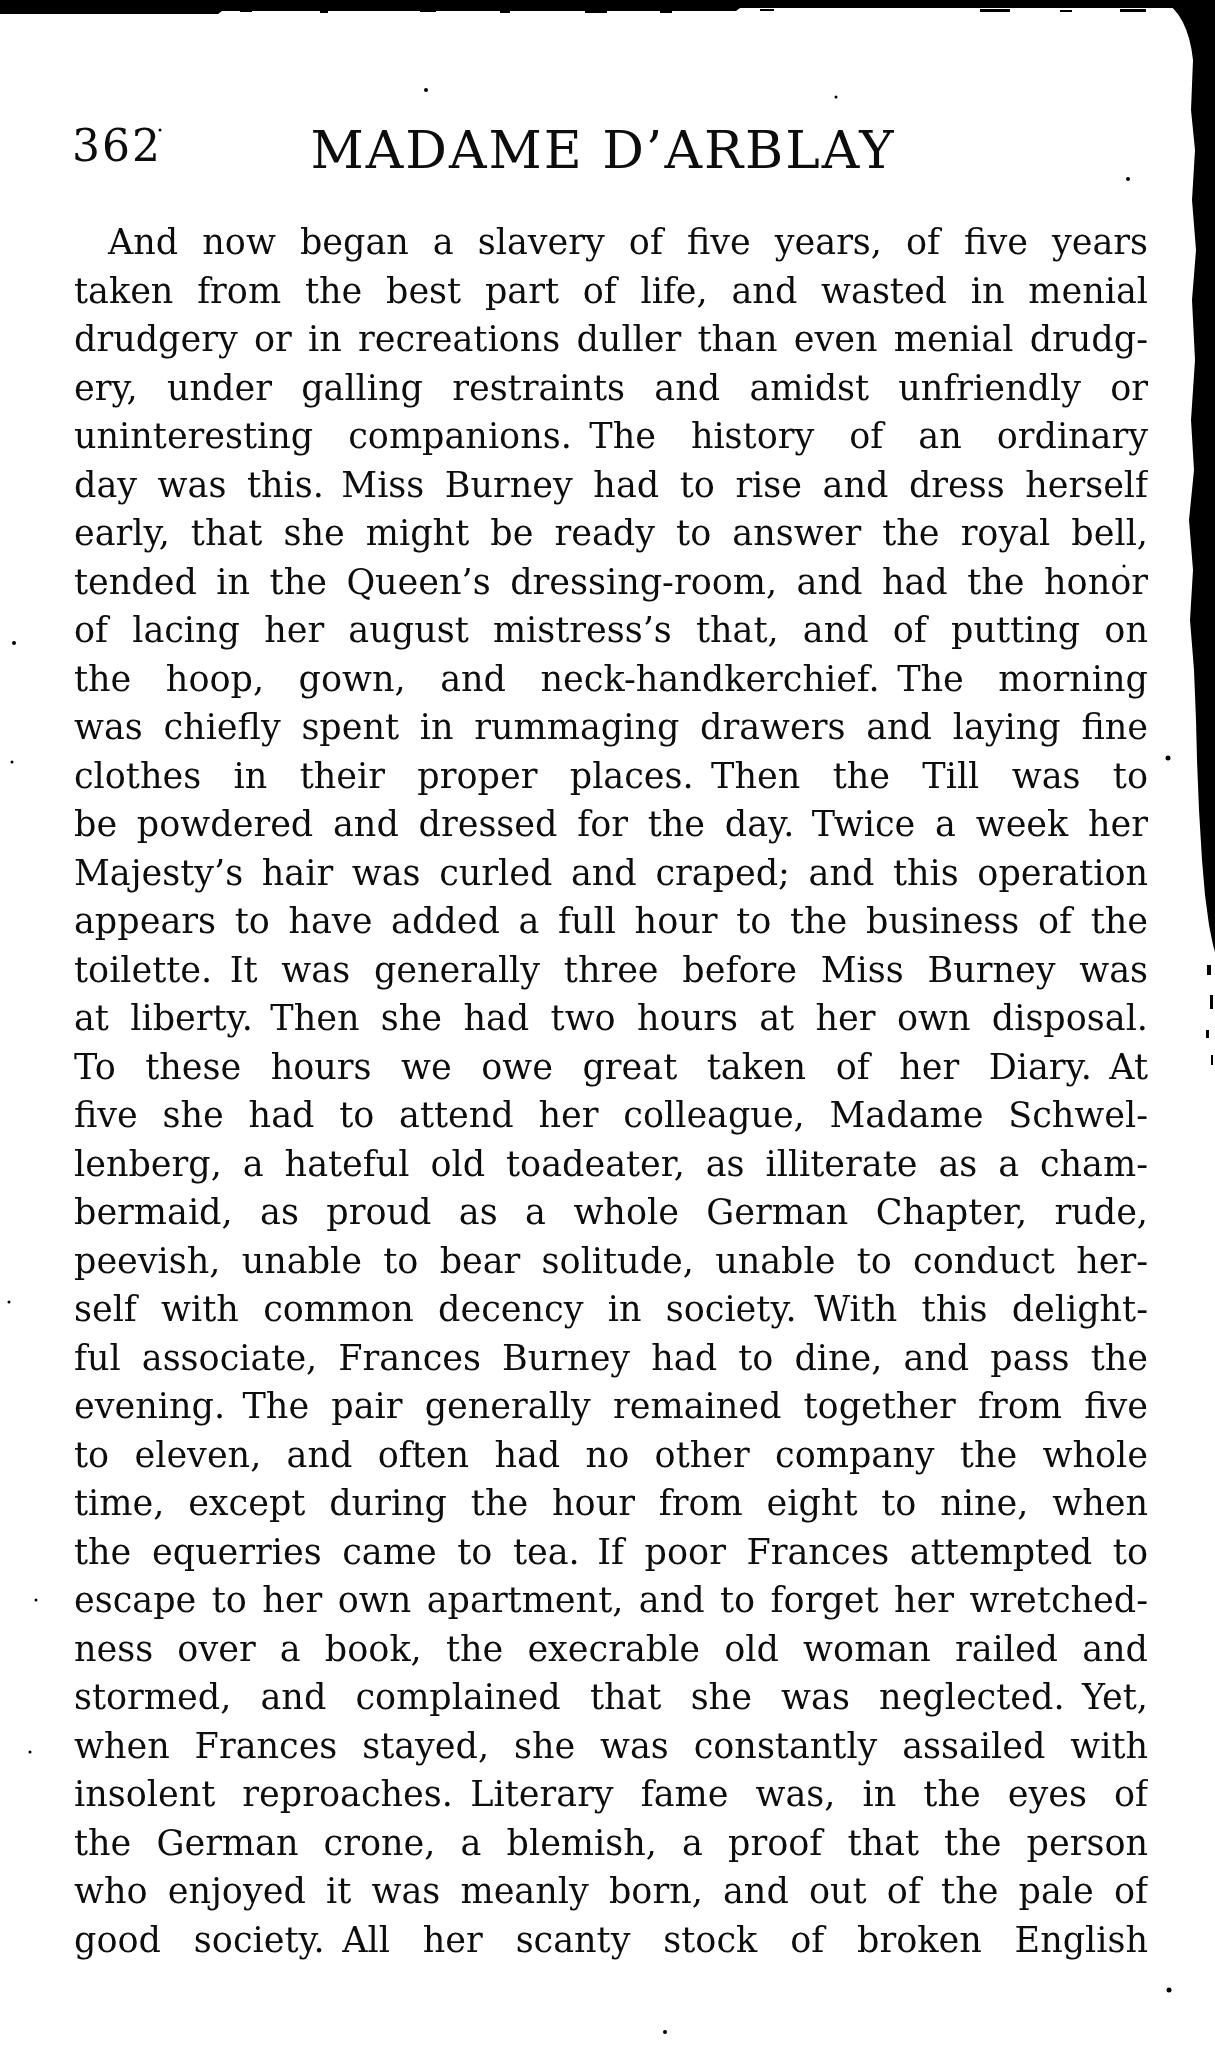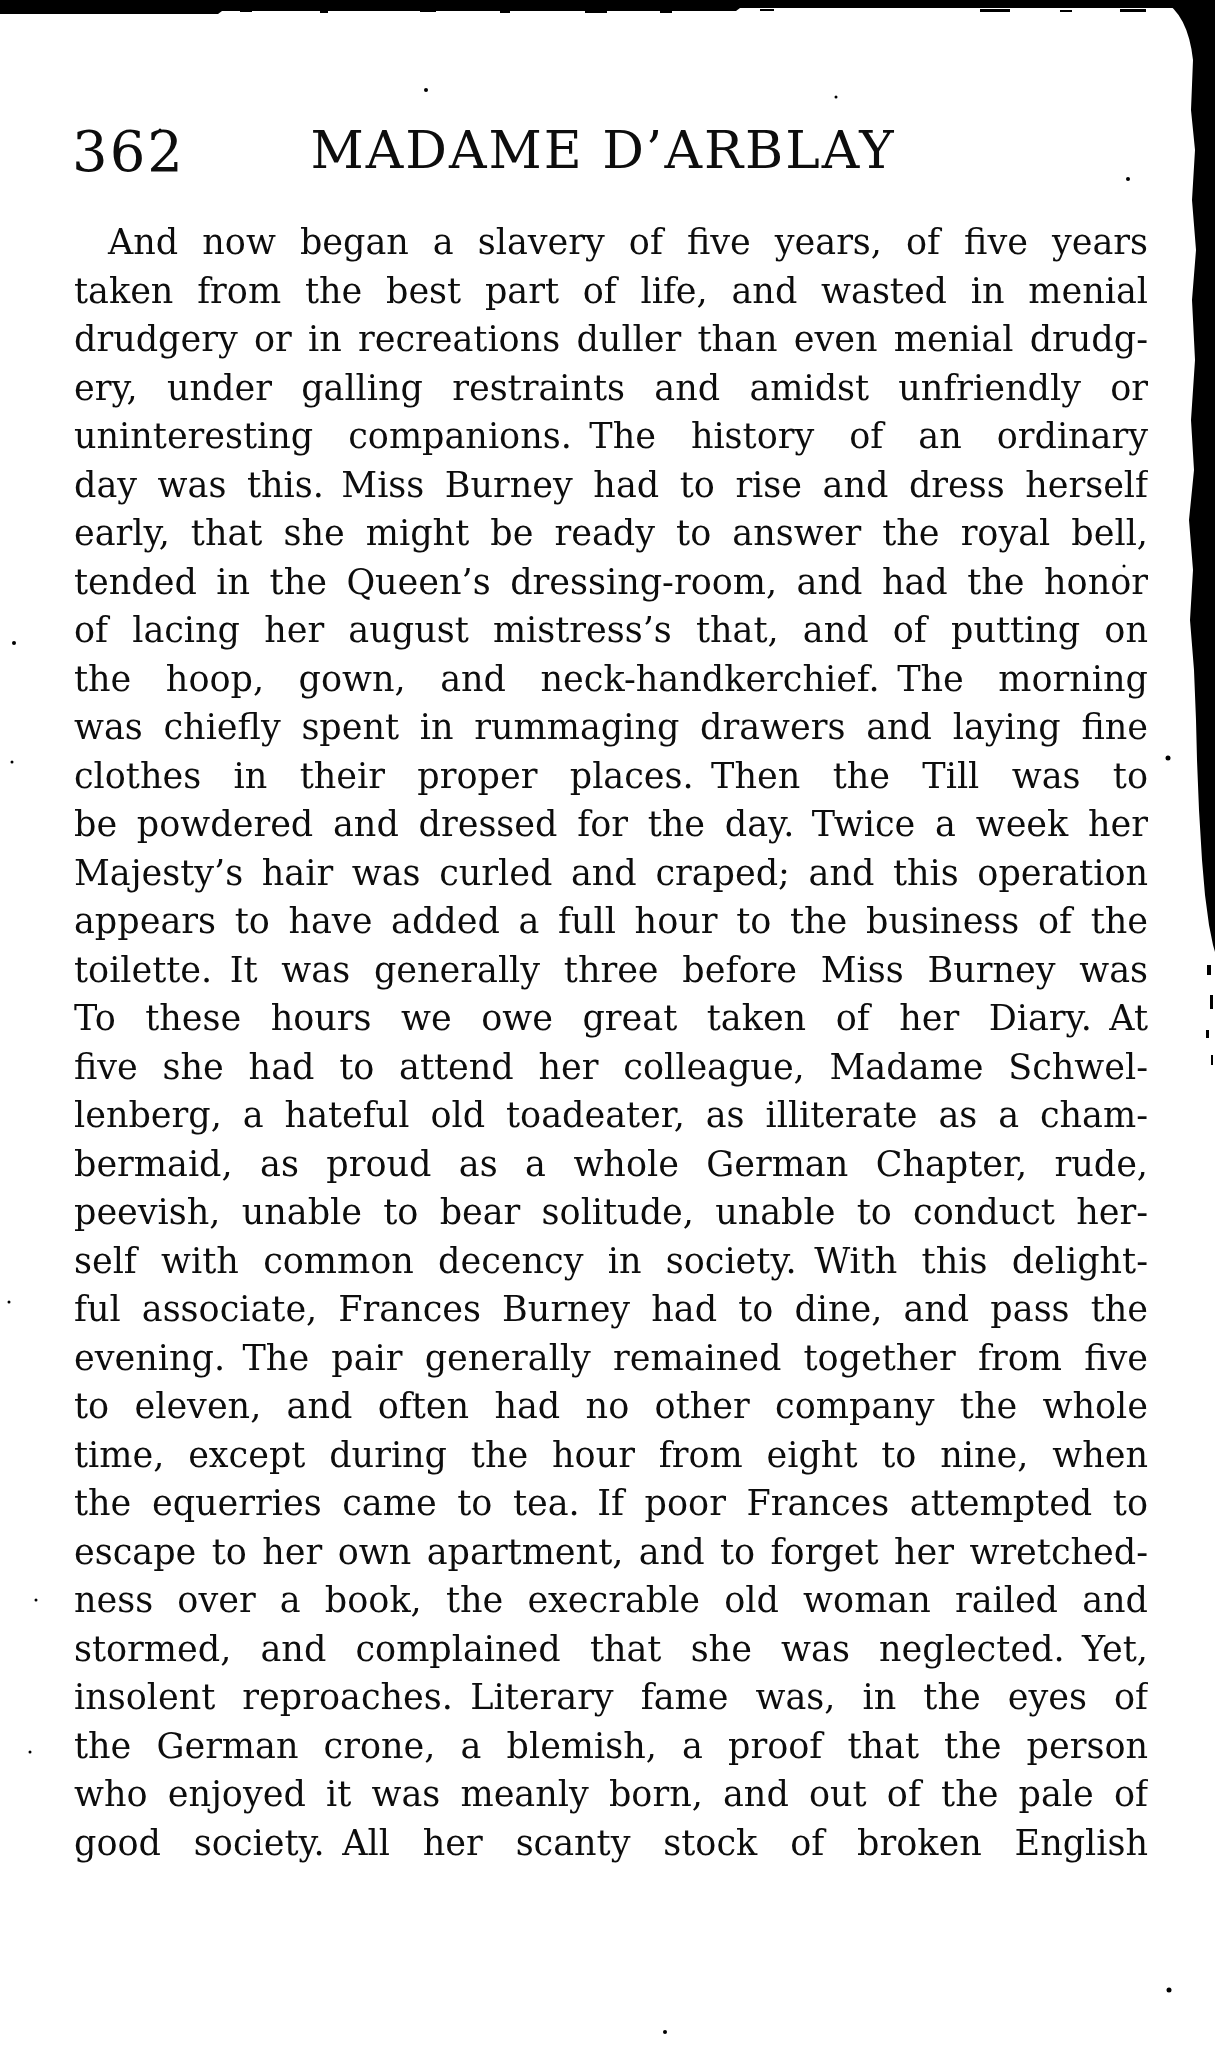--- a/index.html
+++ b/index.html
@@ -11,21 +11,21 @@
     font-family:"DejaVu Serif", serif;
     color:#0d0d0d;
   }
   .artifacts{
     position:absolute;left:0;top:0;width:1215px;height:2072px;
     pointer-events:none;
   }
   .page-number{
     position:absolute;
     left:72px;top:124px;
-    font-size:56px;
+    font-size:44px;
     letter-spacing:2px;
     line-height:1;
   }
   .running-title{
     position:absolute;
     left:66px;top:124px;
     width:1074px;
     text-align:center;
     font-size:52px;
     letter-spacing:2px;
@@ -118,33 +118,35 @@
       <div class="text-line">early, that she might be ready to answer the royal bell,</div>
       <div class="text-line">tended in the Queen’s dressing-room, and had the honor</div>
       <div class="text-line">of lacing her august mistress’s that, and of putting on</div>
       <div class="text-line">the hoop, gown, and neck-handkerchief. The morning</div>
       <div class="text-line">was chiefly spent in rummaging drawers and laying fine</div>
       <div class="text-line">clothes in their proper places. Then the Till was to</div>
       <div class="text-line">be powdered and dressed for the day. Twice a week her</div>
       <div class="text-line">Majesty’s hair was curled and craped; and this operation</div>
       <div class="text-line">appears to have added a full hour to the business of the</div>
       <div class="text-line">toilette. It was generally three before Miss Burney was</div>
+      <div class="text-line">at liberty. Then she had two hours at her own disposal.</div>
       <div class="text-line">To these hours we owe great taken of her Diary. At</div>
       <div class="text-line">five she had to attend her colleague, Madame Schwel-</div>
       <div class="text-line">lenberg, a hateful old toadeater, as illiterate as a cham-</div>
       <div class="text-line">bermaid, as proud as a whole German Chapter, rude,</div>
       <div class="text-line">peevish, unable to bear solitude, unable to conduct her-</div>
       <div class="text-line">self with common decency in society. With this delight-</div>
       <div class="text-line">ful associate, Frances Burney had to dine, and pass the</div>
       <div class="text-line">evening. The pair generally remained together from five</div>
       <div class="text-line">to eleven, and often had no other company the whole</div>
       <div class="text-line">time, except during the hour from eight to nine, when</div>
       <div class="text-line">the equerries came to tea. If poor Frances attempted to</div>
       <div class="text-line">escape to her own apartment, and to forget her wretched-</div>
       <div class="text-line">ness over a book, the execrable old woman railed and</div>
       <div class="text-line">stormed, and complained that she was neglected. Yet,</div>
+      <div class="text-line">when Frances stayed, she was constantly assailed with</div>
       <div class="text-line">insolent reproaches. Literary fame was, in the eyes of</div>
       <div class="text-line">the German crone, a blemish, a proof that the person</div>
       <div class="text-line">who enjoyed it was meanly born, and out of the pale of</div>
       <div class="text-line">good society. All her scanty stock of broken English</div>
     </div>
 
 </div>
 
 </body></html>

